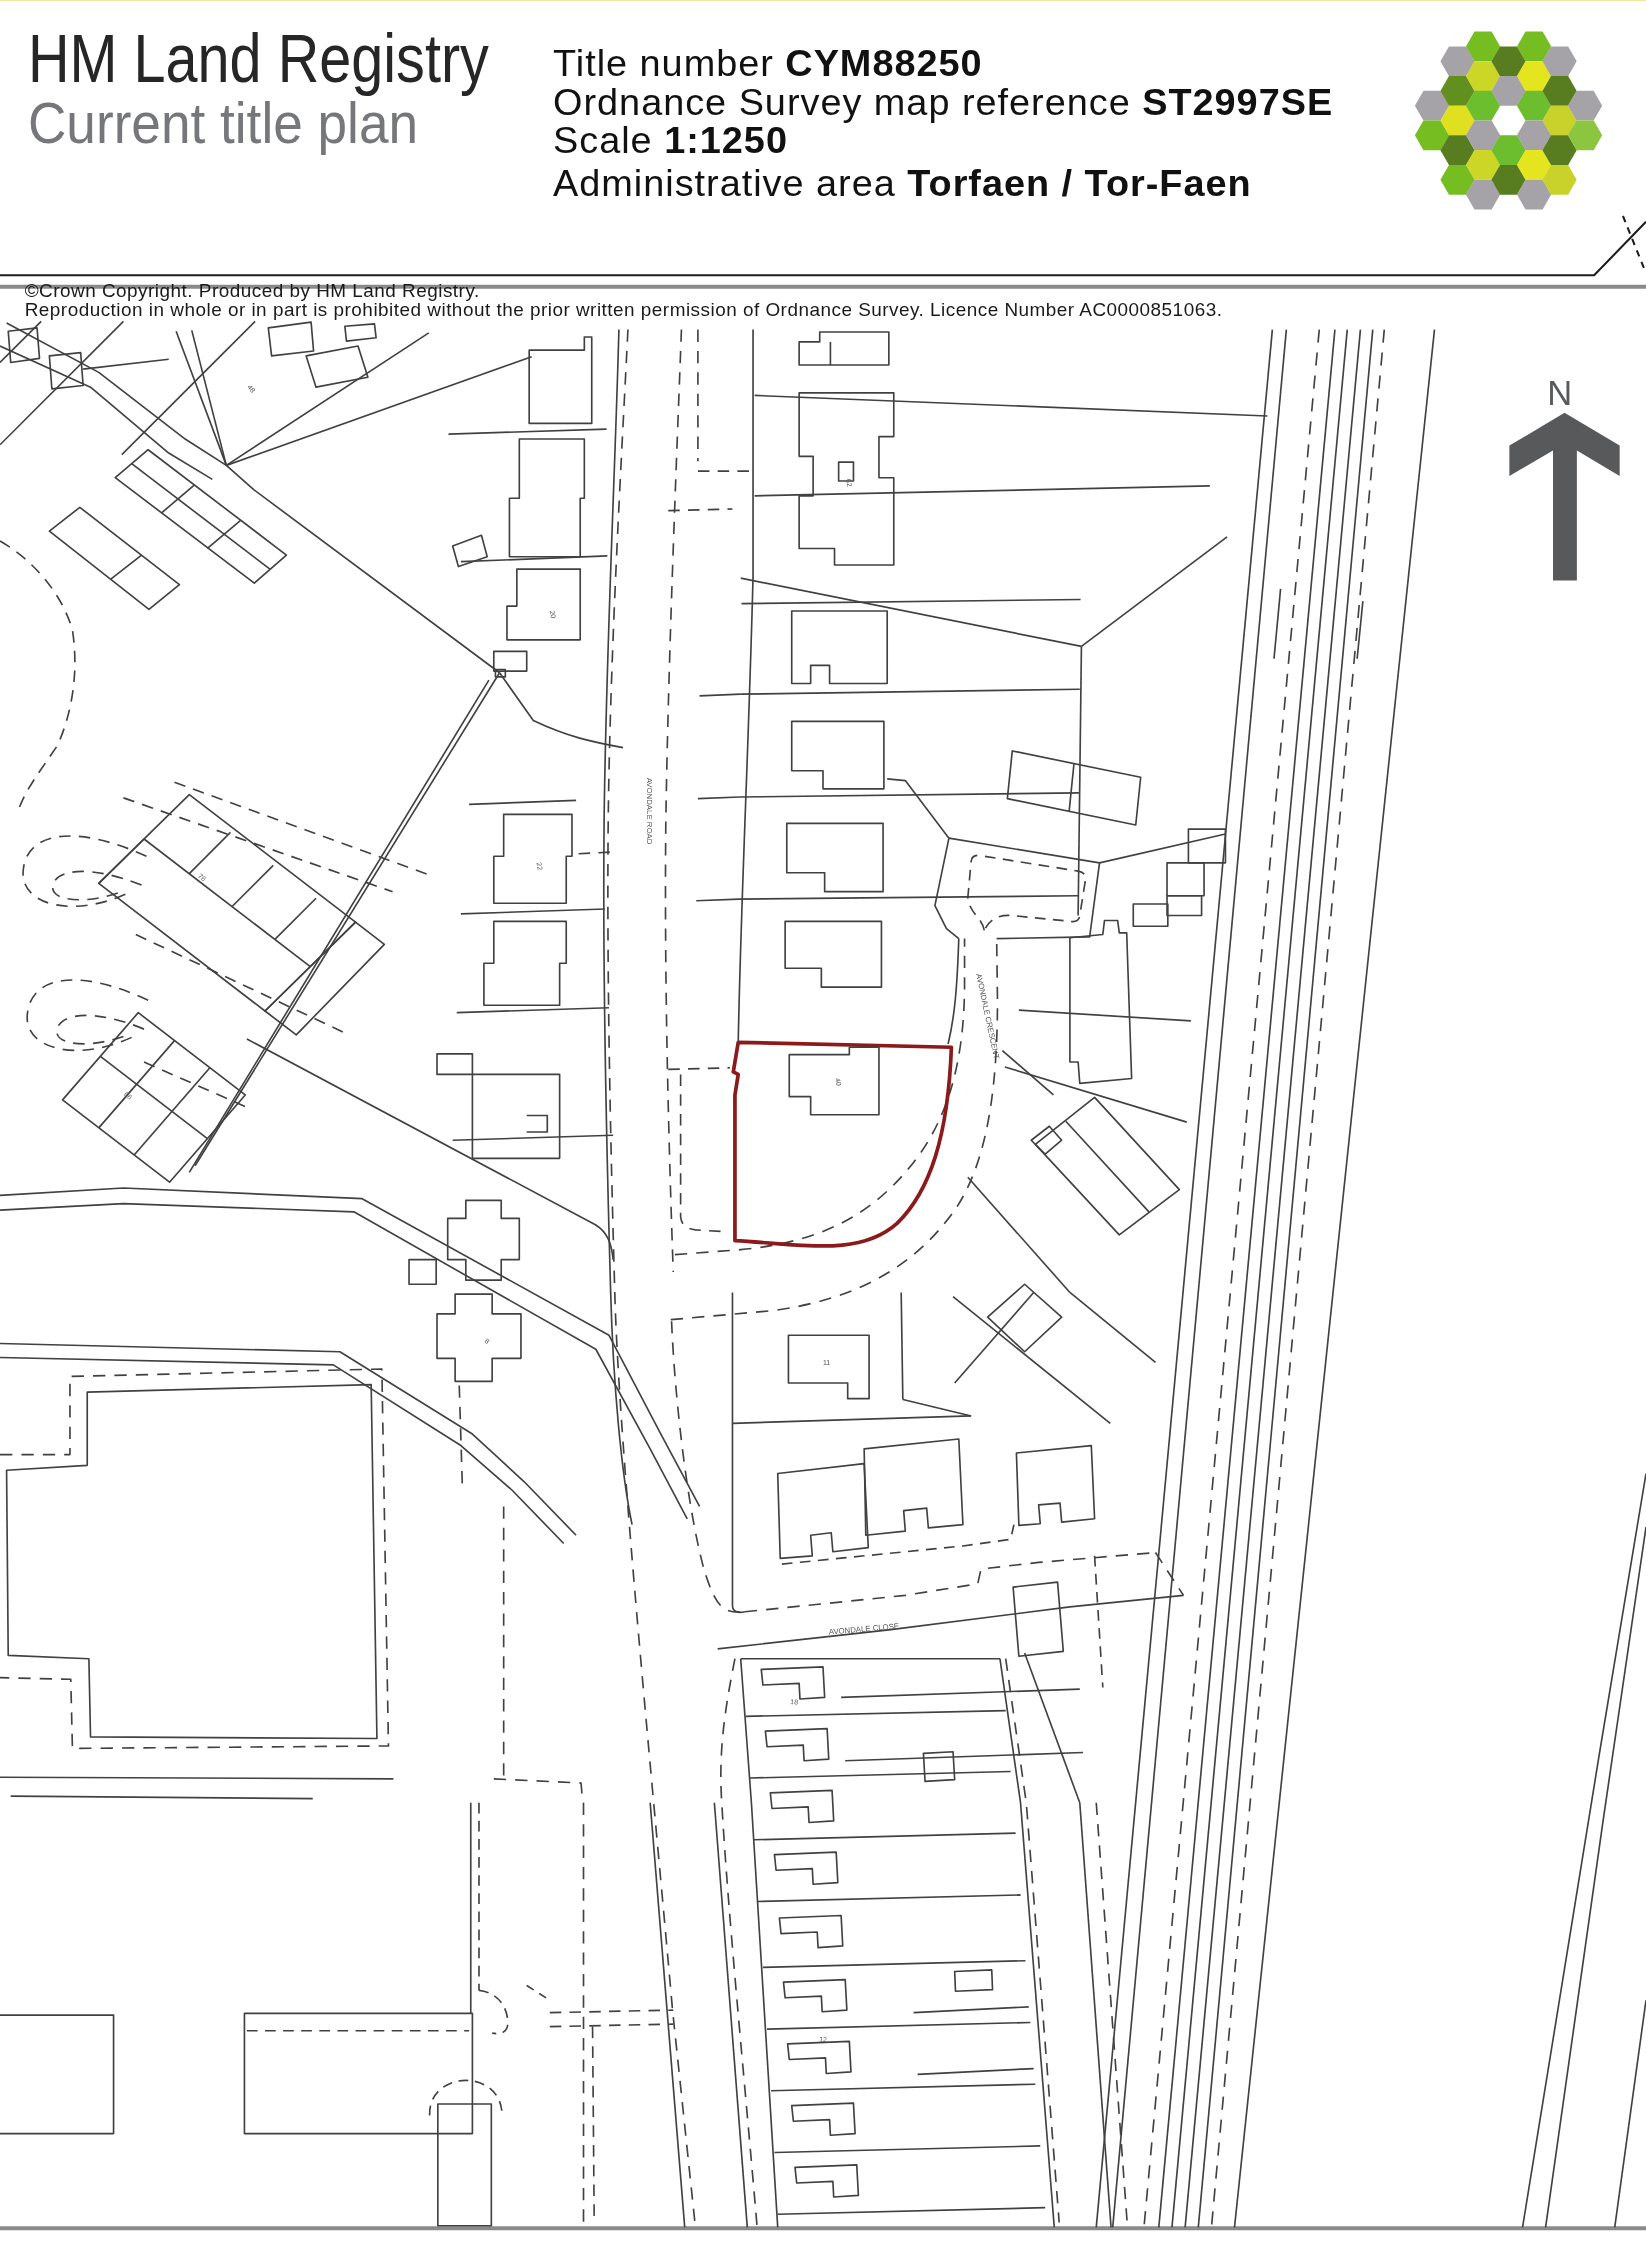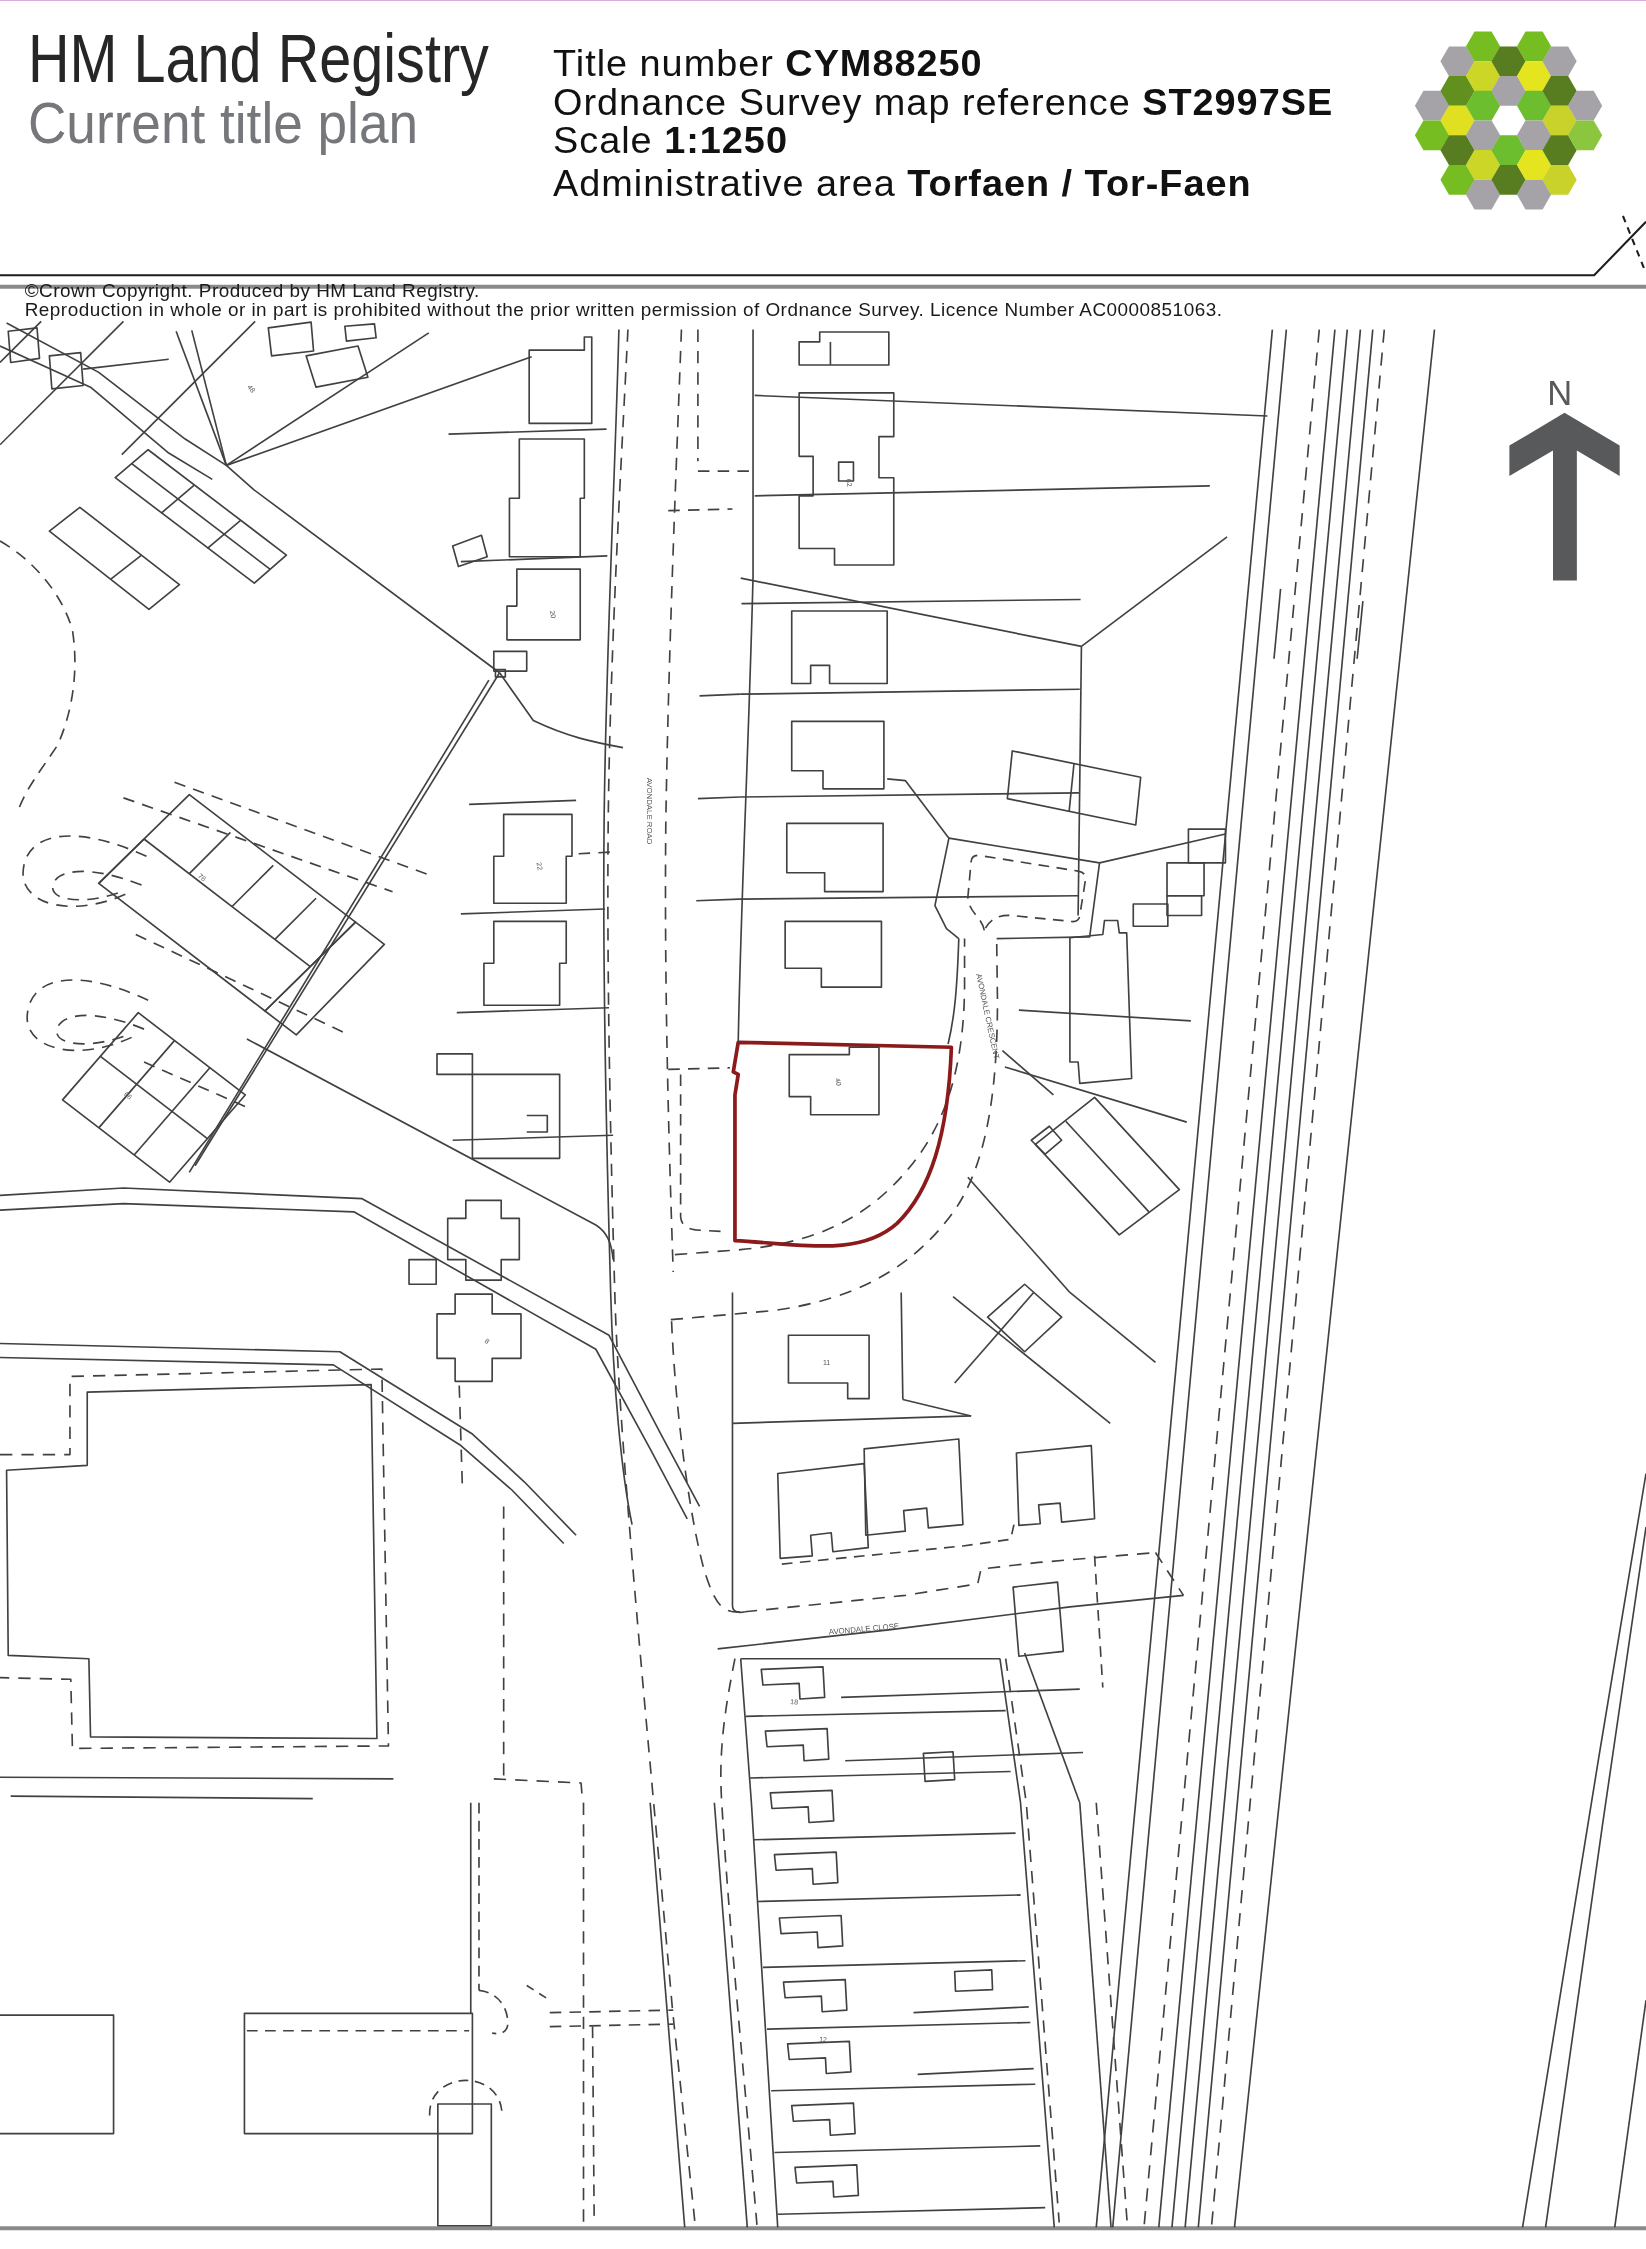--- a/index.html
+++ b/index.html
@@ -1,16 +1,16 @@
 <!DOCTYPE html>
 <html style="font-size:13px"><head>
 <meta charset="utf-8">
 <style>
   html,body{margin:0;padding:0;background:#ffffff;}
-  #page{position:relative;width:1646px;height:2250px;background:#a21caf;overflow:hidden;
+  #page{position:relative;width:1646px;height:2250px;background:#eab308;overflow:hidden;
         font-family:"Liberation Sans", sans-serif;}
   svg{position:absolute;left:0;top:0;}
   text{font-family:"Liberation Sans", sans-serif;}
 </style>
 </head>
 <body>
 <div id="page">
 <svg width="1646" height="2250" viewBox="0 0 2000 2733">
 
   <rect x="0" y="0" width="2000" height="2733" fill="#ffffff"></rect>

